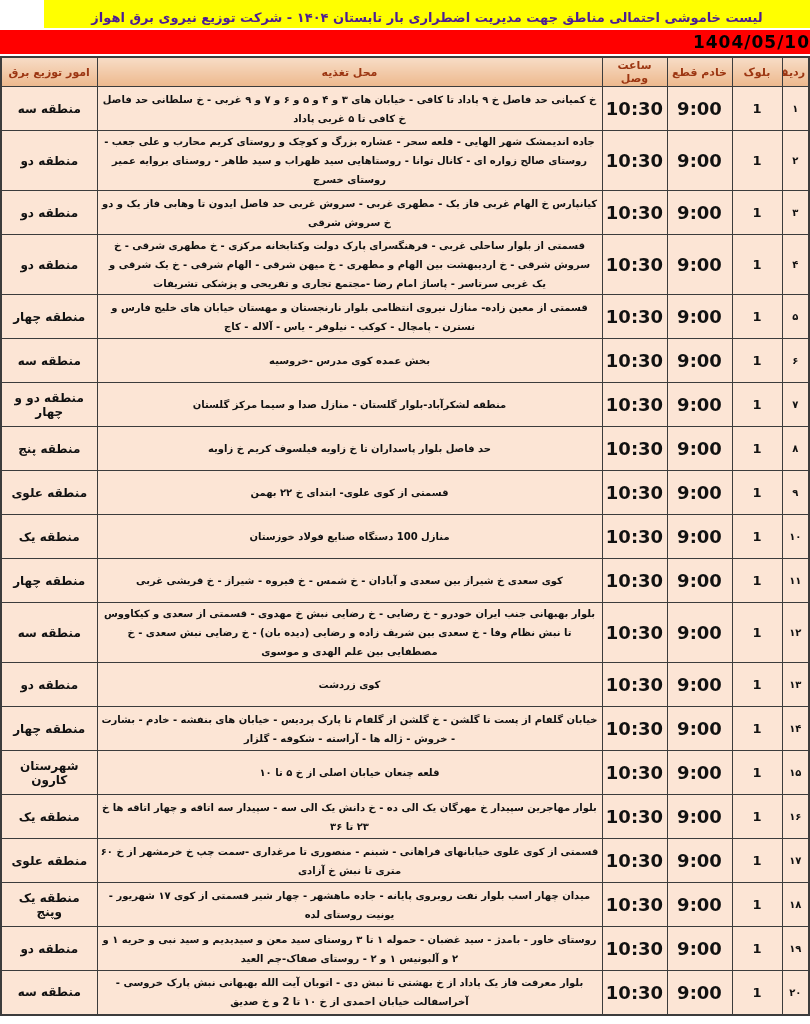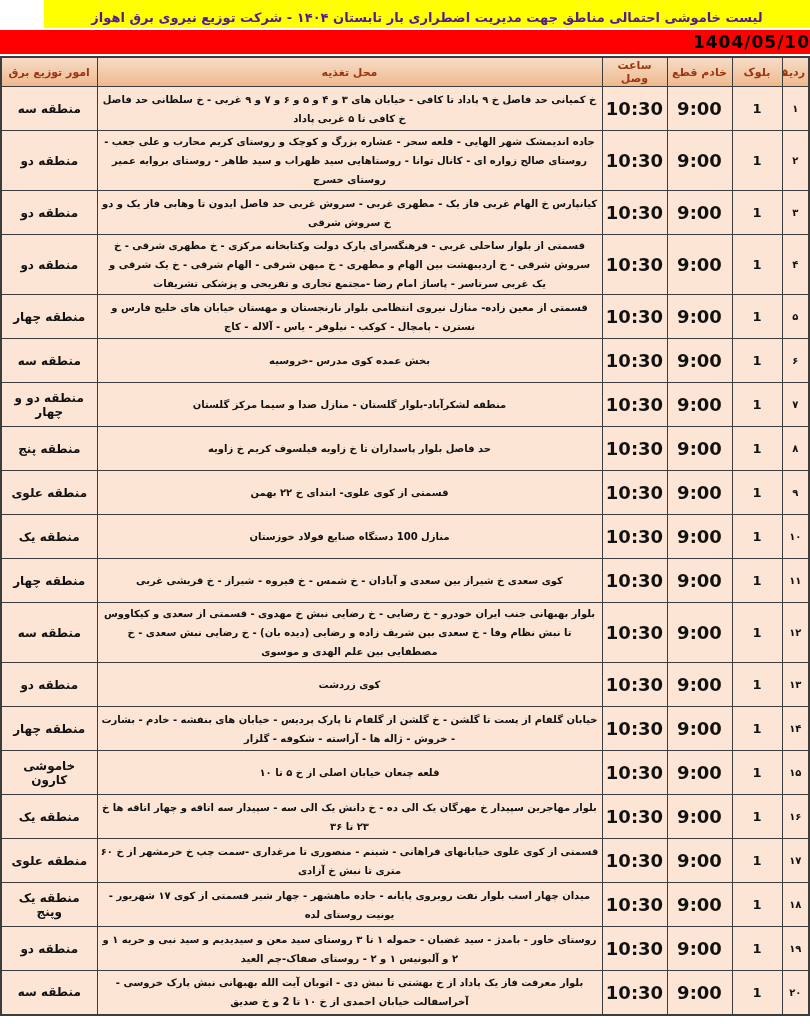--- a/index.html
+++ b/index.html
@@ -211,21 +211,21 @@
       <td class="c-time">10:30</td>
       <td class="c-loc">خیابان گلفام از پست تا گلشن - خ گلشن از گلفام تا پارک پردیس - خیابان های بنفشه - خادم - بشارت - خروش - ژاله ها - آراسته - شکوفه - گلزار</td>
       <td class="c-area">منطقه چهار</td>
     </tr>
         <tr>
       <td class="c-row">۱۵</td>
       <td class="c-block">1</td>
       <td class="c-time">9:00</td>
       <td class="c-time">10:30</td>
       <td class="c-loc">قلعه چنعان خیابان اصلی از خ ۵ تا ۱۰</td>
-      <td class="c-area">خاموشی کارون</td>
+      <td class="c-area">شهرستان کارون</td>
     </tr>
         <tr>
       <td class="c-row">۱۶</td>
       <td class="c-block">1</td>
       <td class="c-time">9:00</td>
       <td class="c-time">10:30</td>
       <td class="c-loc">بلوار مهاجرین سپیدار خ مهرگان یک الی ده - خ دانش یک الی سه - سپیدار سه اتاقه و چهار اتاقه ها خ ۲۳ تا ۳۶</td>
       <td class="c-area">منطقه یک</td>
     </tr>
         <tr>

